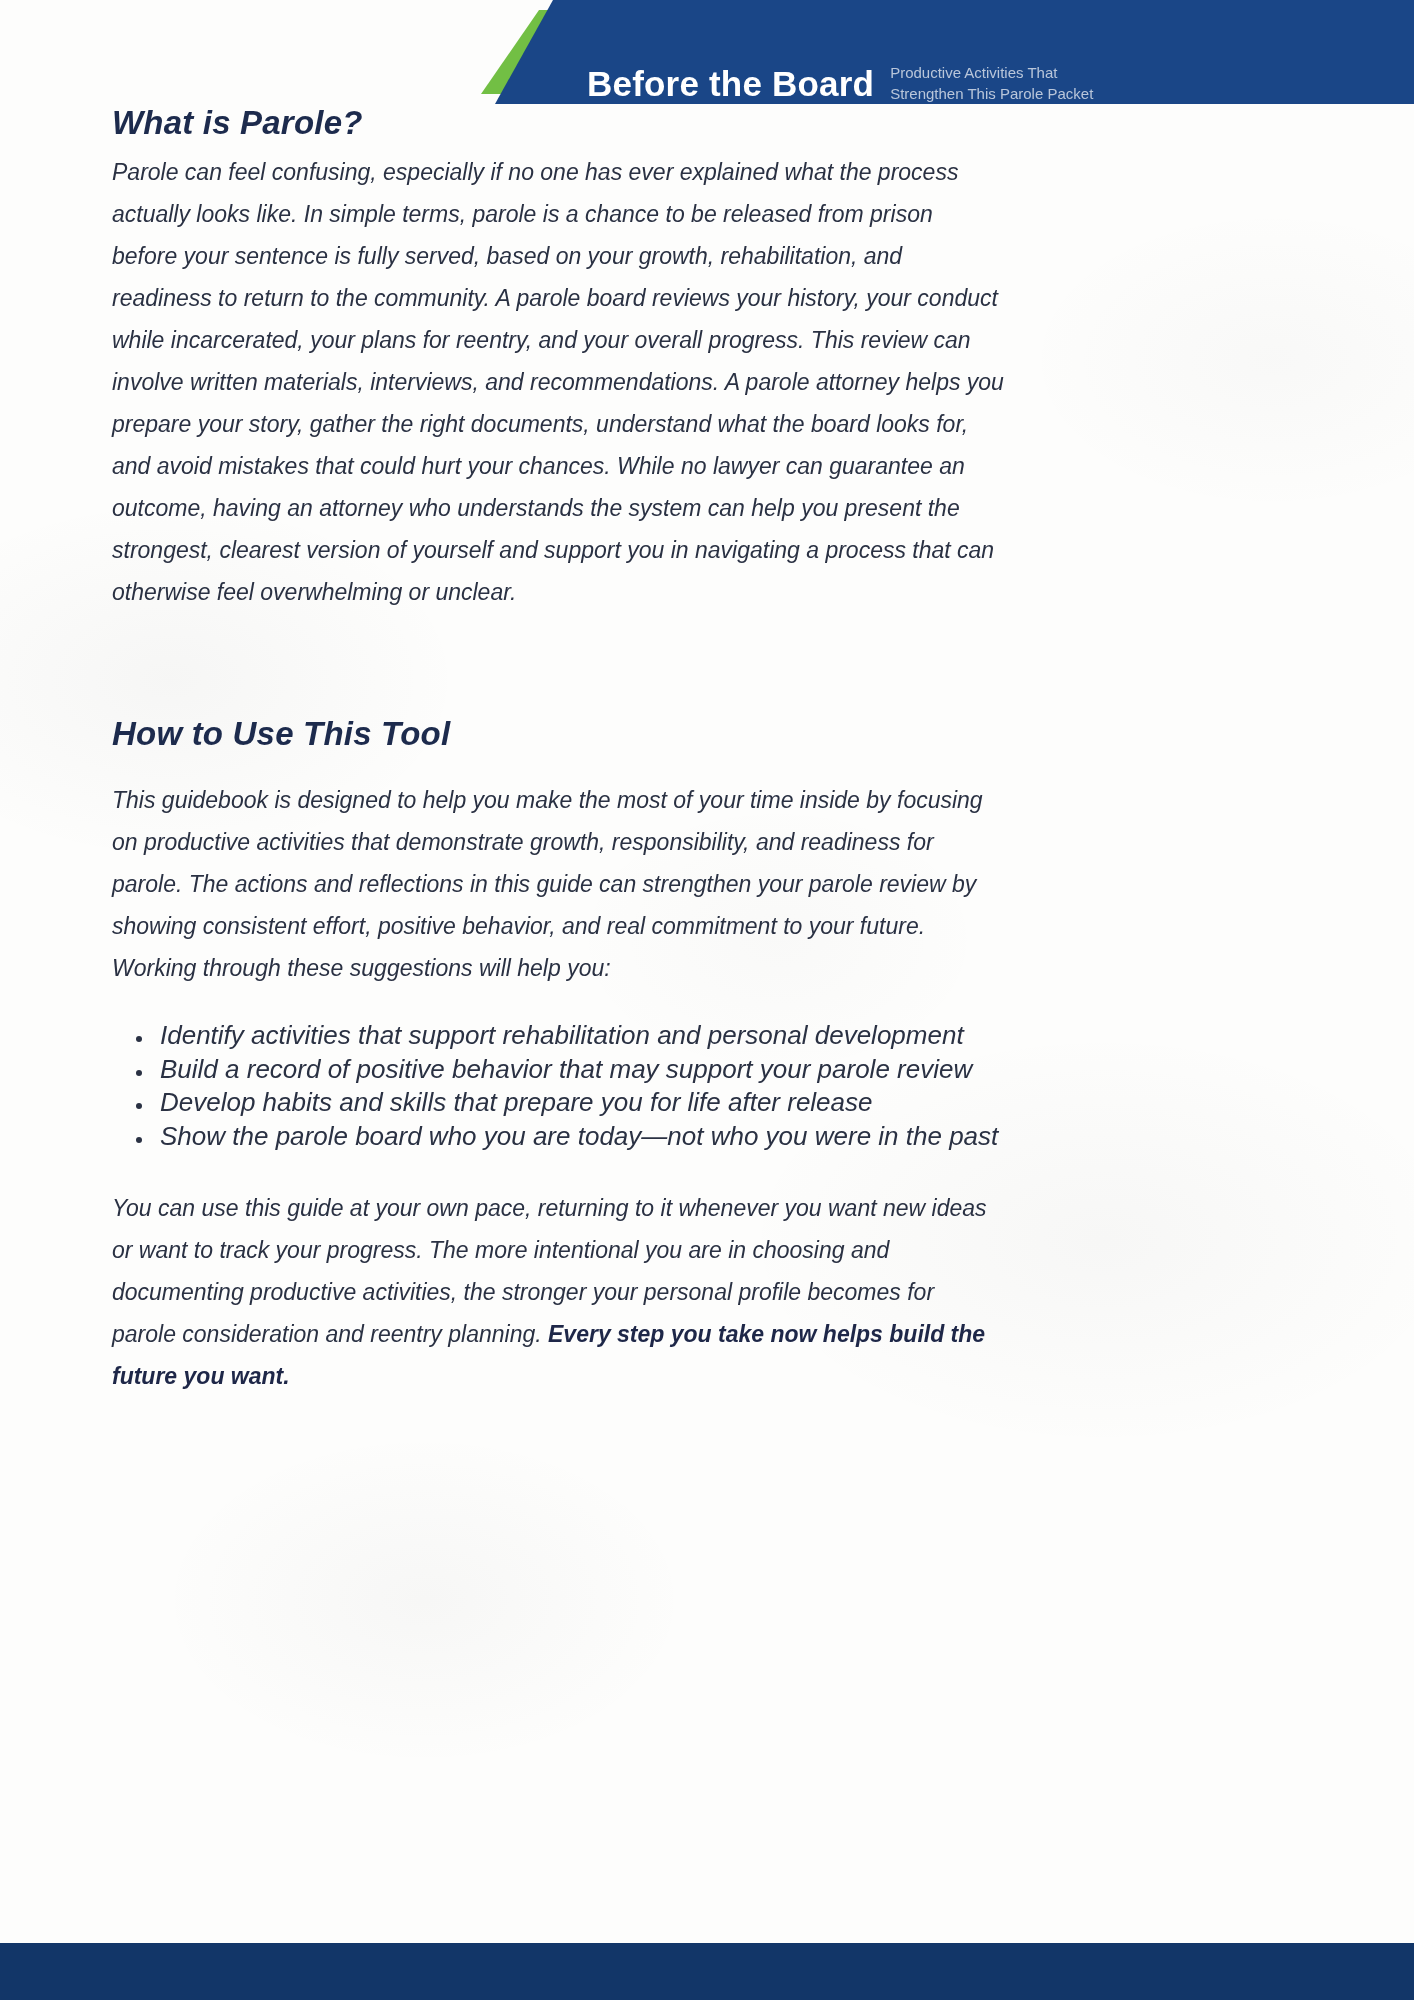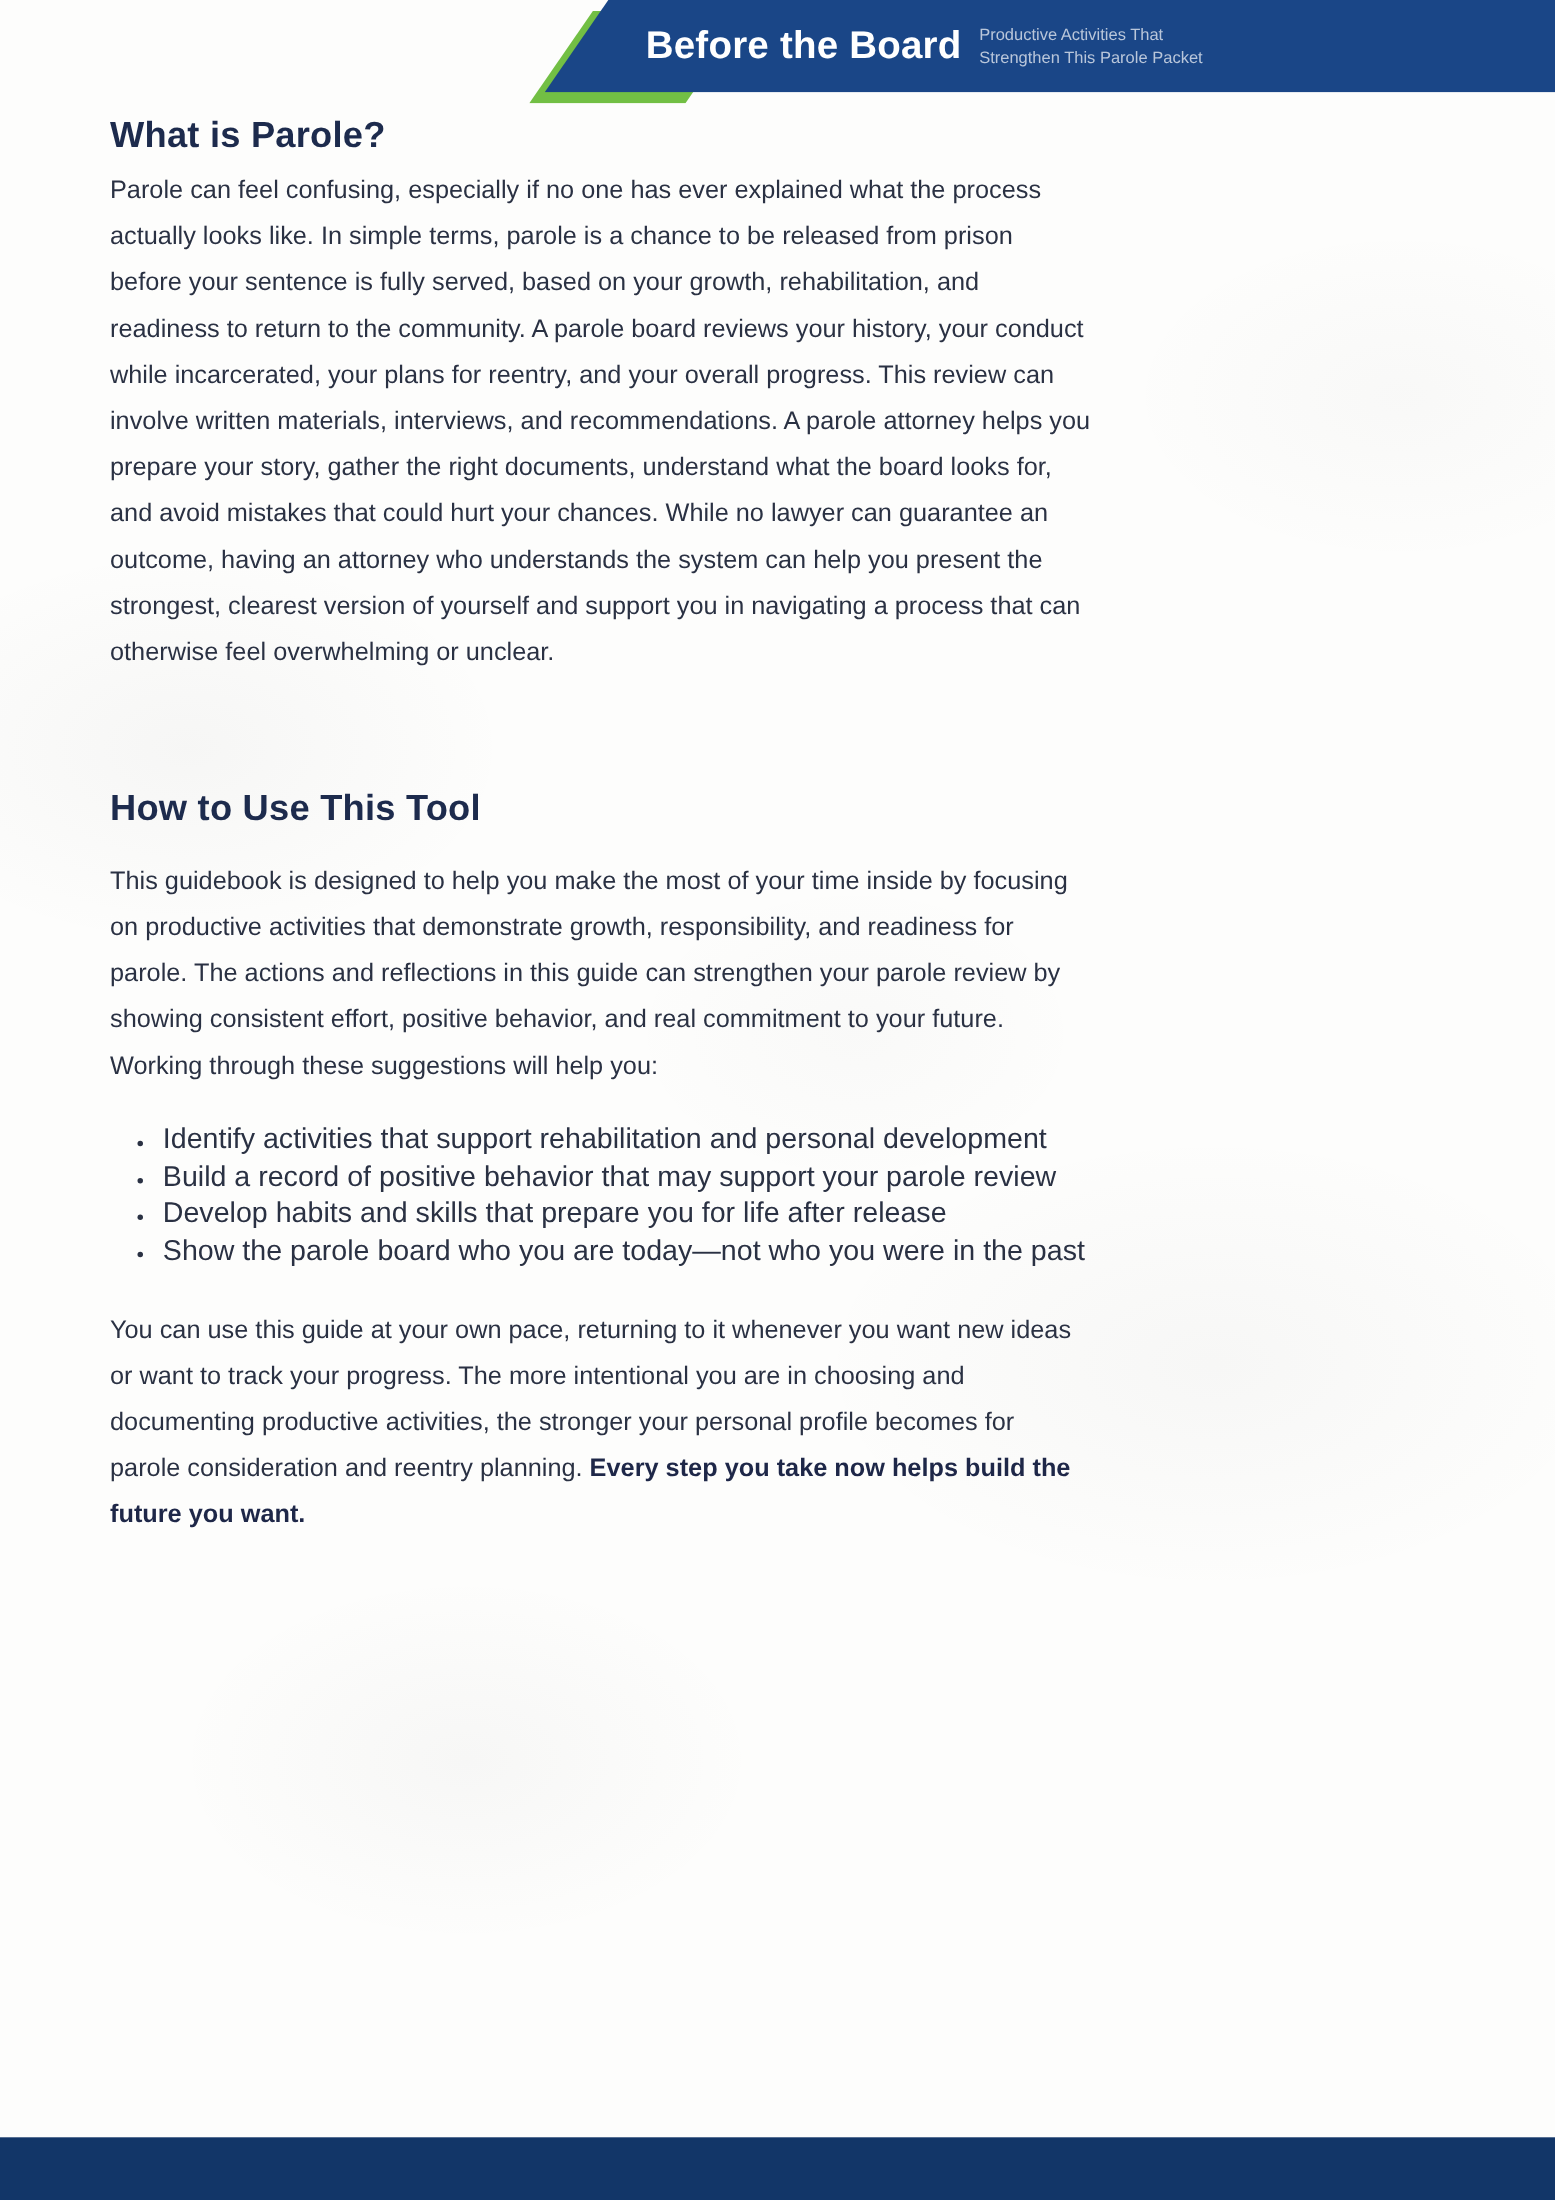--- a/index.html
+++ b/index.html
@@ -43,51 +43,52 @@
     height:84px;
     background:var(--green);
     clip-path:polygon(58px 0, 200px 0, 142px 100%, 0 100%);
     z-index:1;
   }
   .banner{
     position:absolute;
     top:0;
     right:0;
     width:919px;
-    height:84px;
+    height:104px;
     background:var(--navy);
     clip-path:polygon(58px 0, 100% 0, 100% 100%, 0 100%);
     z-index:2;
     display:flex;
-    align-items:center;
+    align-items:flex-end;
   }
   .banner-title{
     margin-left:92px;
     color:#ffffff;
     font-size:35px;
     font-weight:800;
     letter-spacing:0.2px;
     white-space:nowrap;
   }
   .banner-tagline{
     margin-left:16px;
     color:var(--tagline);
     font-size:15px;
     line-height:1.4;
     white-space:nowrap;
   }
 
   
   .content{
     position:absolute;
-    left:100px;
+    left:112px;
     top:104px;
     width:892px;
     z-index:3;
     color:var(--ink);
+    font-style:italic;
   }
   .section-heading{
     margin:0 0 9px 0;
     font-size:33px;
     font-weight:800;
     color:var(--heading-ink);
     letter-spacing:0.2px;
   }
   .body-text{
     margin:0;

